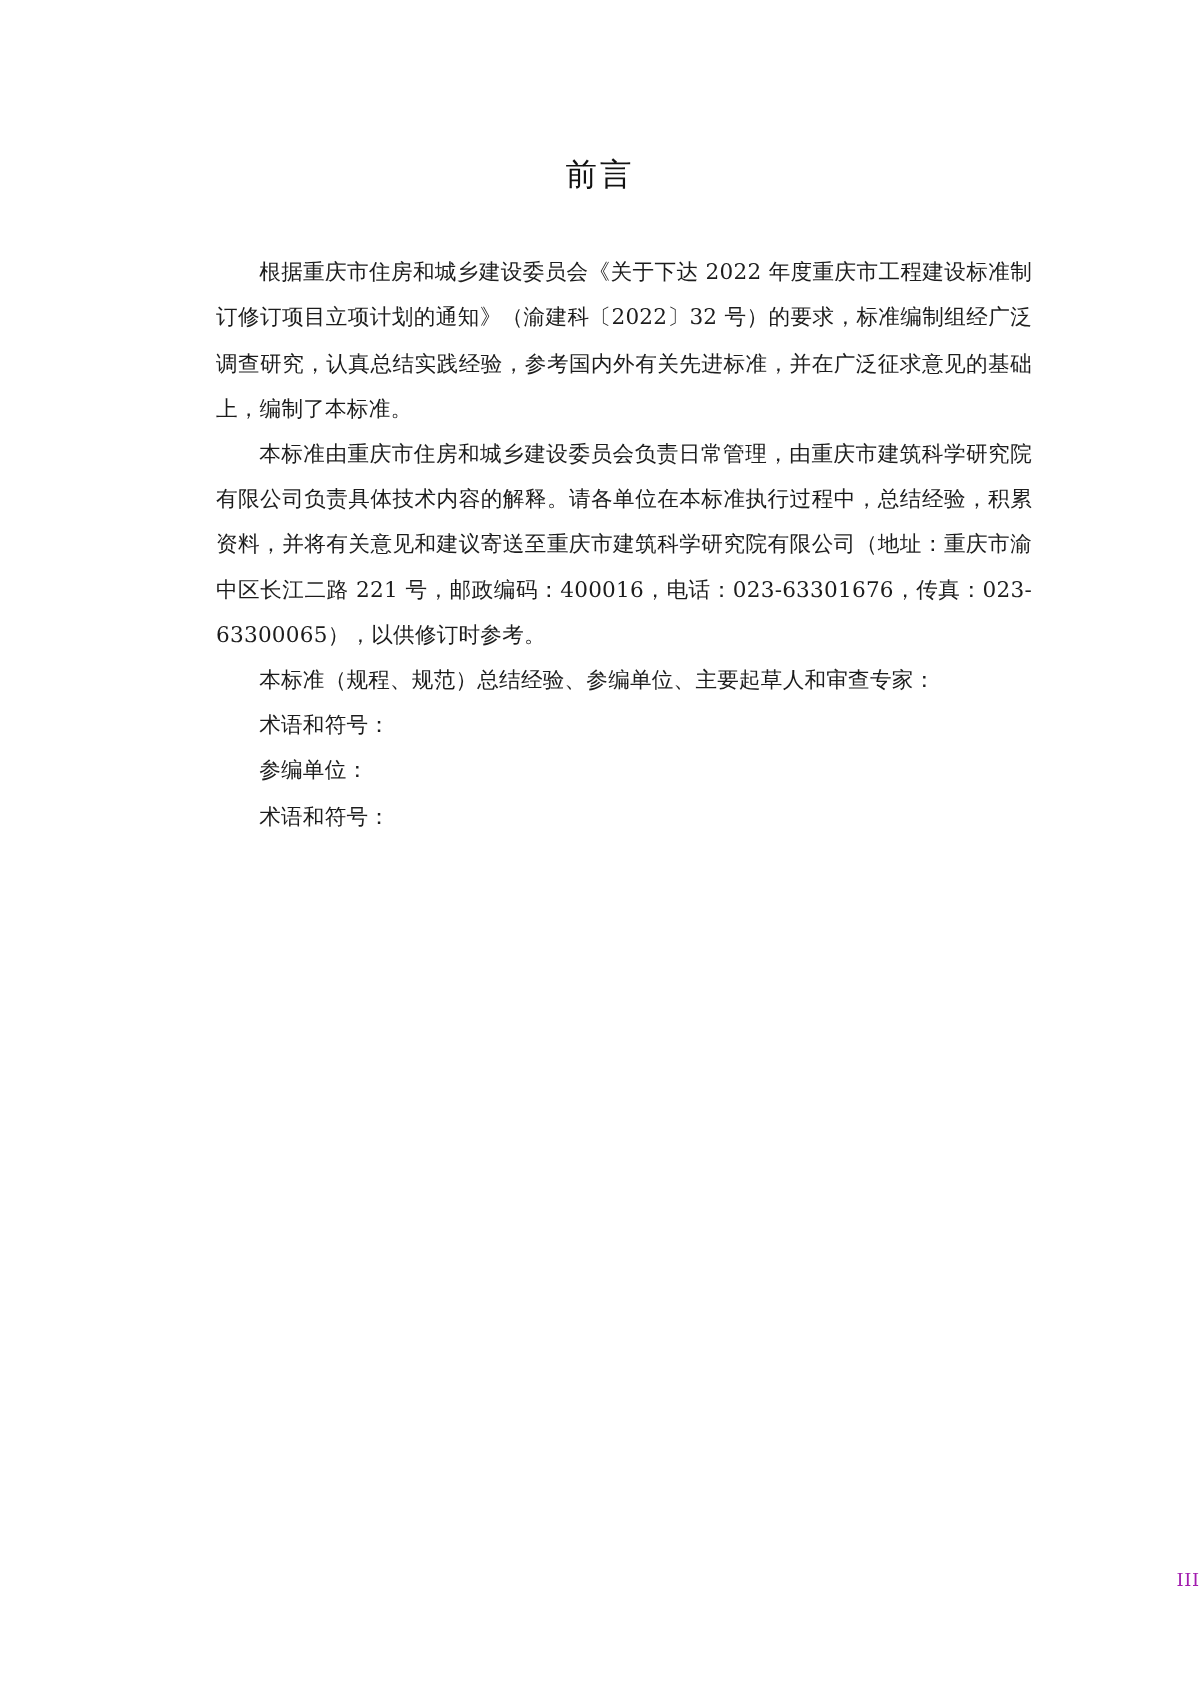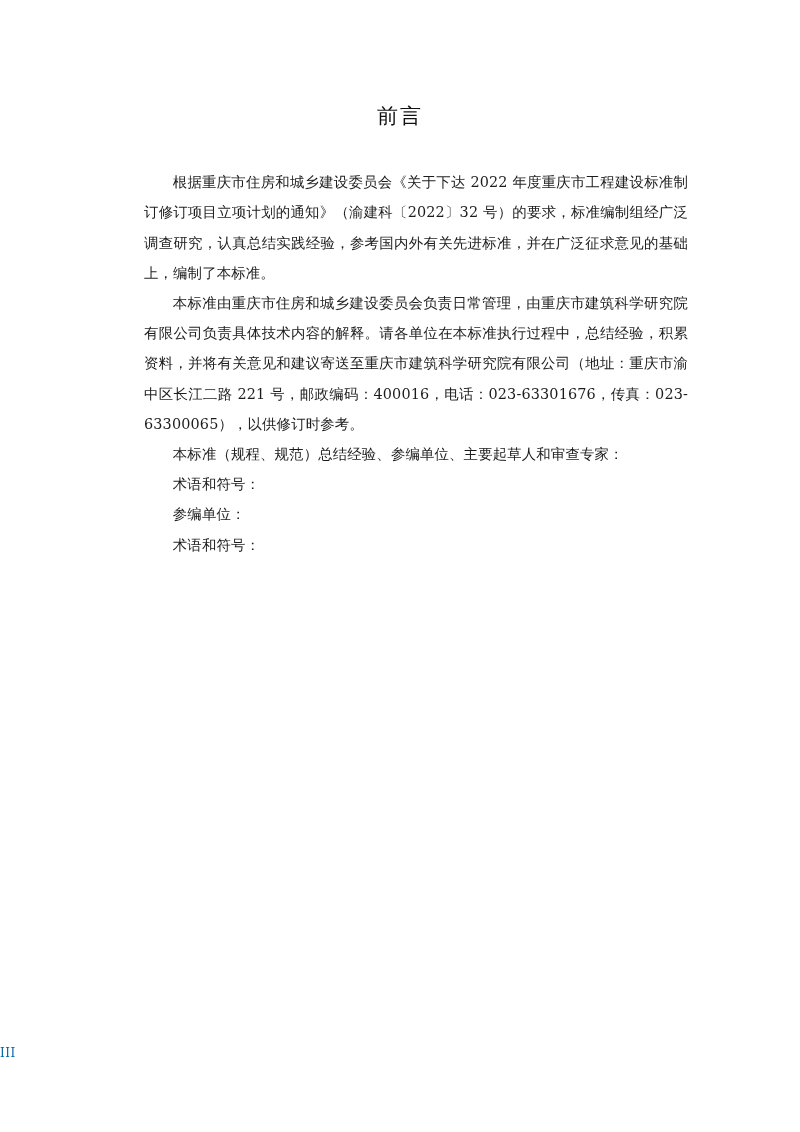--- a/index.html
+++ b/index.html
@@ -61,23 +61,23 @@
     text-indent: 2em;
     text-align: left;
     letter-spacing: 0.15px;
     color: #1c1c1c;
   }
   .page-number {
     position: absolute;
     left: 0;
     right: 0;
     top: 1046px;
-    text-align: left;
+    text-align: right;
     font-size: 12px;
-    color: #0369a1;
+    color: #a21caf;
     font-family: "DejaVu Serif", "Liberation Serif", serif;
     letter-spacing: 0.5px;
   }
 </style>
 </head>
 <body>
 
 <div class="page">
 
   <div class="content">

